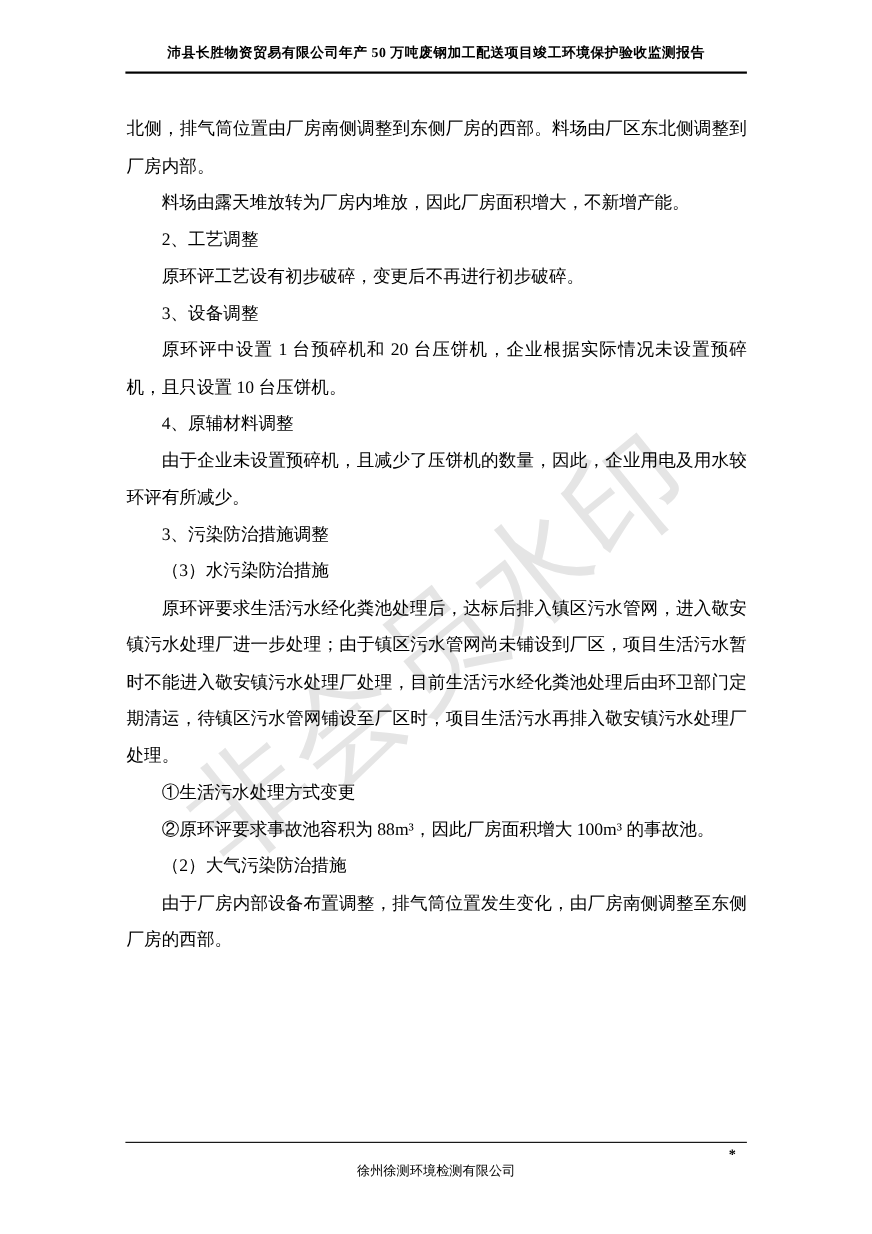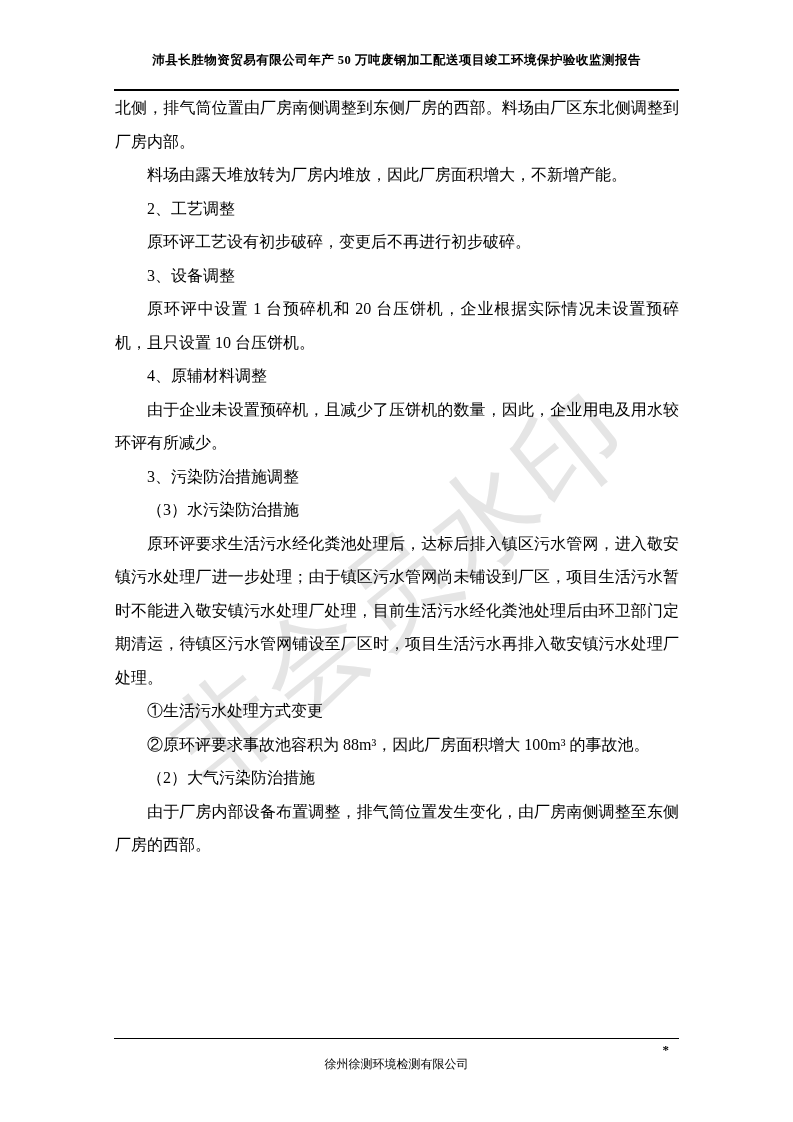--- a/index.html
+++ b/index.html
@@ -21,34 +21,34 @@
     letter-spacing: 4px;
     color: #e5e5e5;
     white-space: nowrap;
     z-index: 0;
     font-family: "DejaVu Sans", sans-serif;
     user-select: none;
     pointer-events: none;
   }
   .header {
     position: absolute;
-    top: 52px;
+    top: 40px;
     left: 114px;
     width: 565px;
     text-align: center;
     font-size: 12.5px;
     font-weight: bold;
     letter-spacing: 0.5px;
-    padding-bottom: 20px;
+    padding-bottom: 8px;
     border-bottom: 2px solid #000000;
     z-index: 2;
   }
   .body-text {
     position: absolute;
-    top: 91px;
+    top: 101px;
     left: 115px;
     width: 564px;
     font-size: 16px;
     line-height: 33.5px;
     text-align: justify;
     z-index: 1;
   }
   .para { margin: 0; text-indent: 2em; }
   .para.no-indent { text-indent: 0; }
   .footer {

